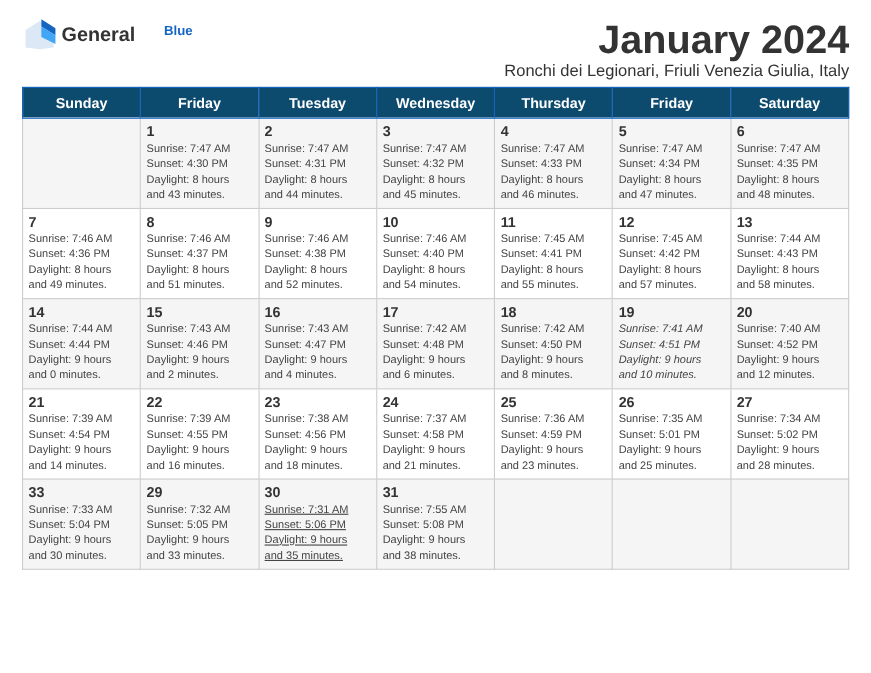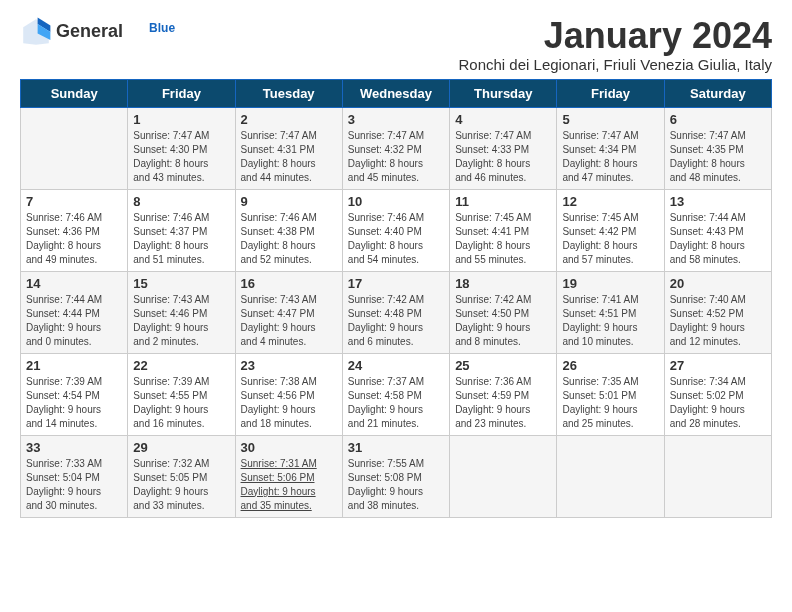--- a/index.html
+++ b/index.html
@@ -260,21 +260,21 @@
         </td>
         <td>
           <span class="day-number">18</span>
           <div class="cell-content" style="white-space: pre-line;">Sunrise: 7:42 AM
 Sunset: 4:50 PM
 Daylight: 9 hours
 and 8 minutes.</div>
         </td>
         <td>
           <span class="day-number">19</span>
-          <div class="cell-content" style="white-space: pre-line;">Sunrise: 7:41 AM
+          <div class="cell-content" style="white-space: pre-line; font-style: italic;">Sunrise: 7:41 AM
 Sunset: 4:51 PM
 Daylight: 9 hours
 and 10 minutes.</div>
         </td>
         <td>
           <span class="day-number">20</span>
           <div class="cell-content" style="white-space: pre-line;">Sunrise: 7:40 AM
 Sunset: 4:52 PM
 Daylight: 9 hours
 and 12 minutes.</div>

